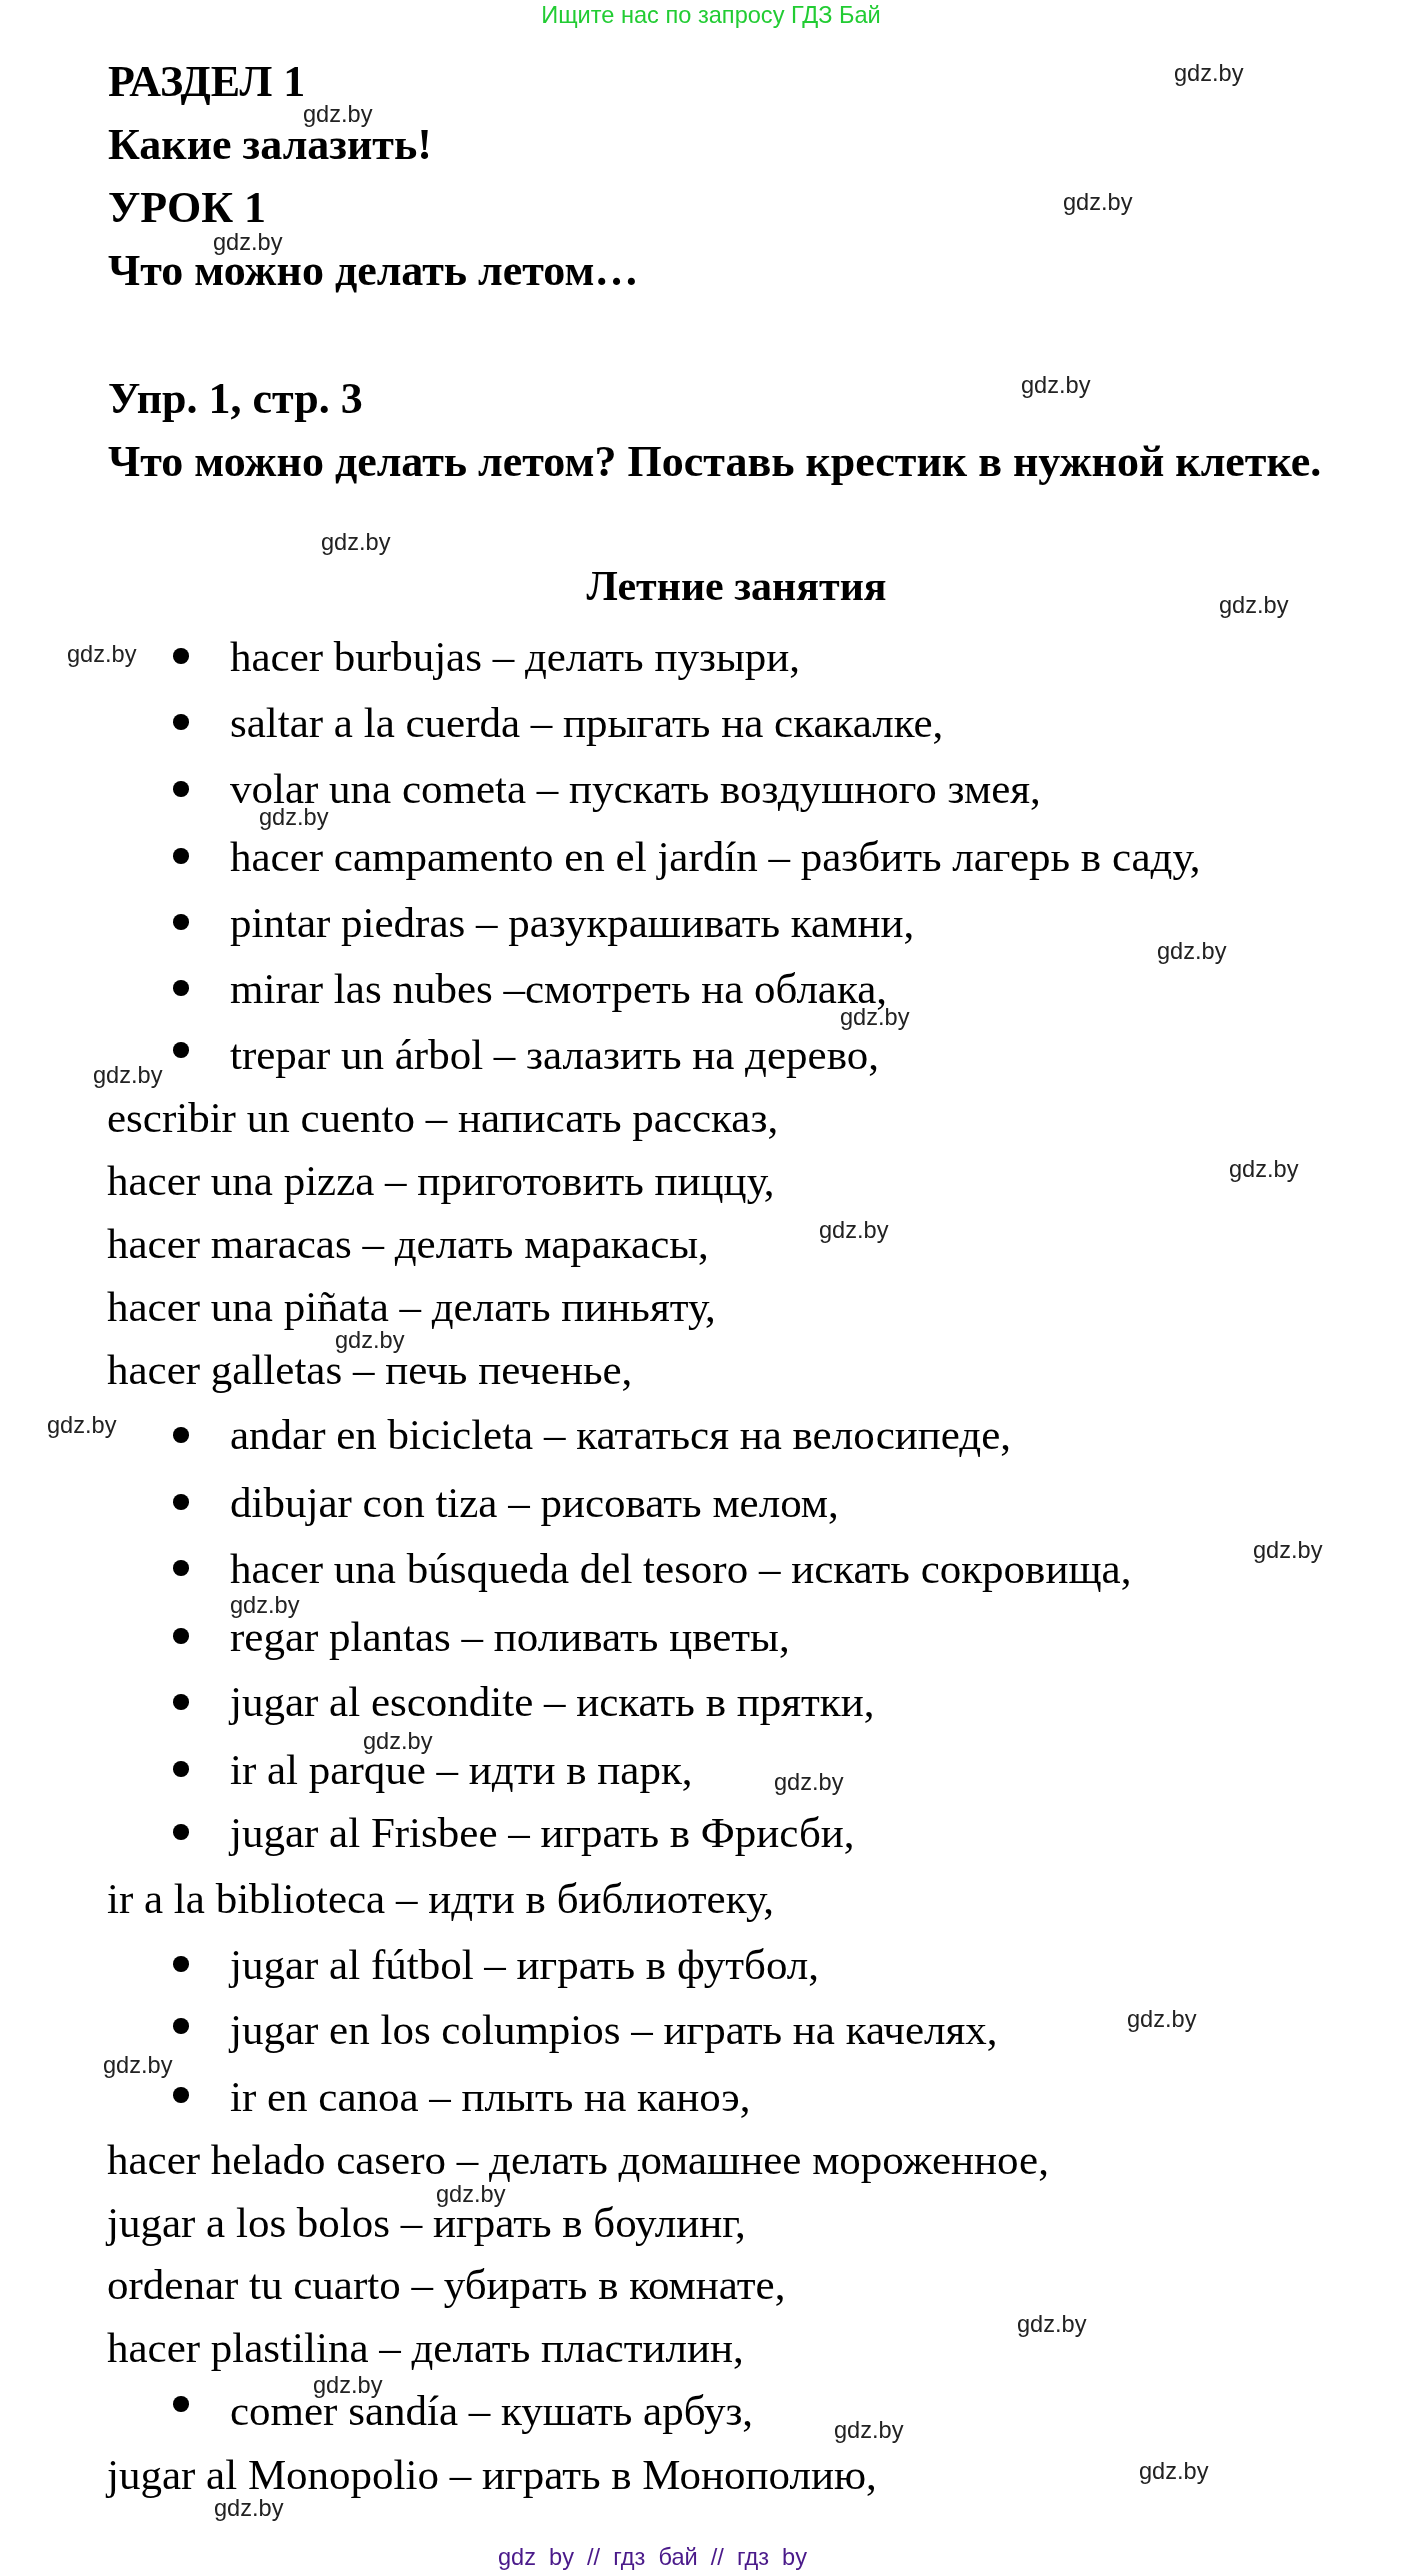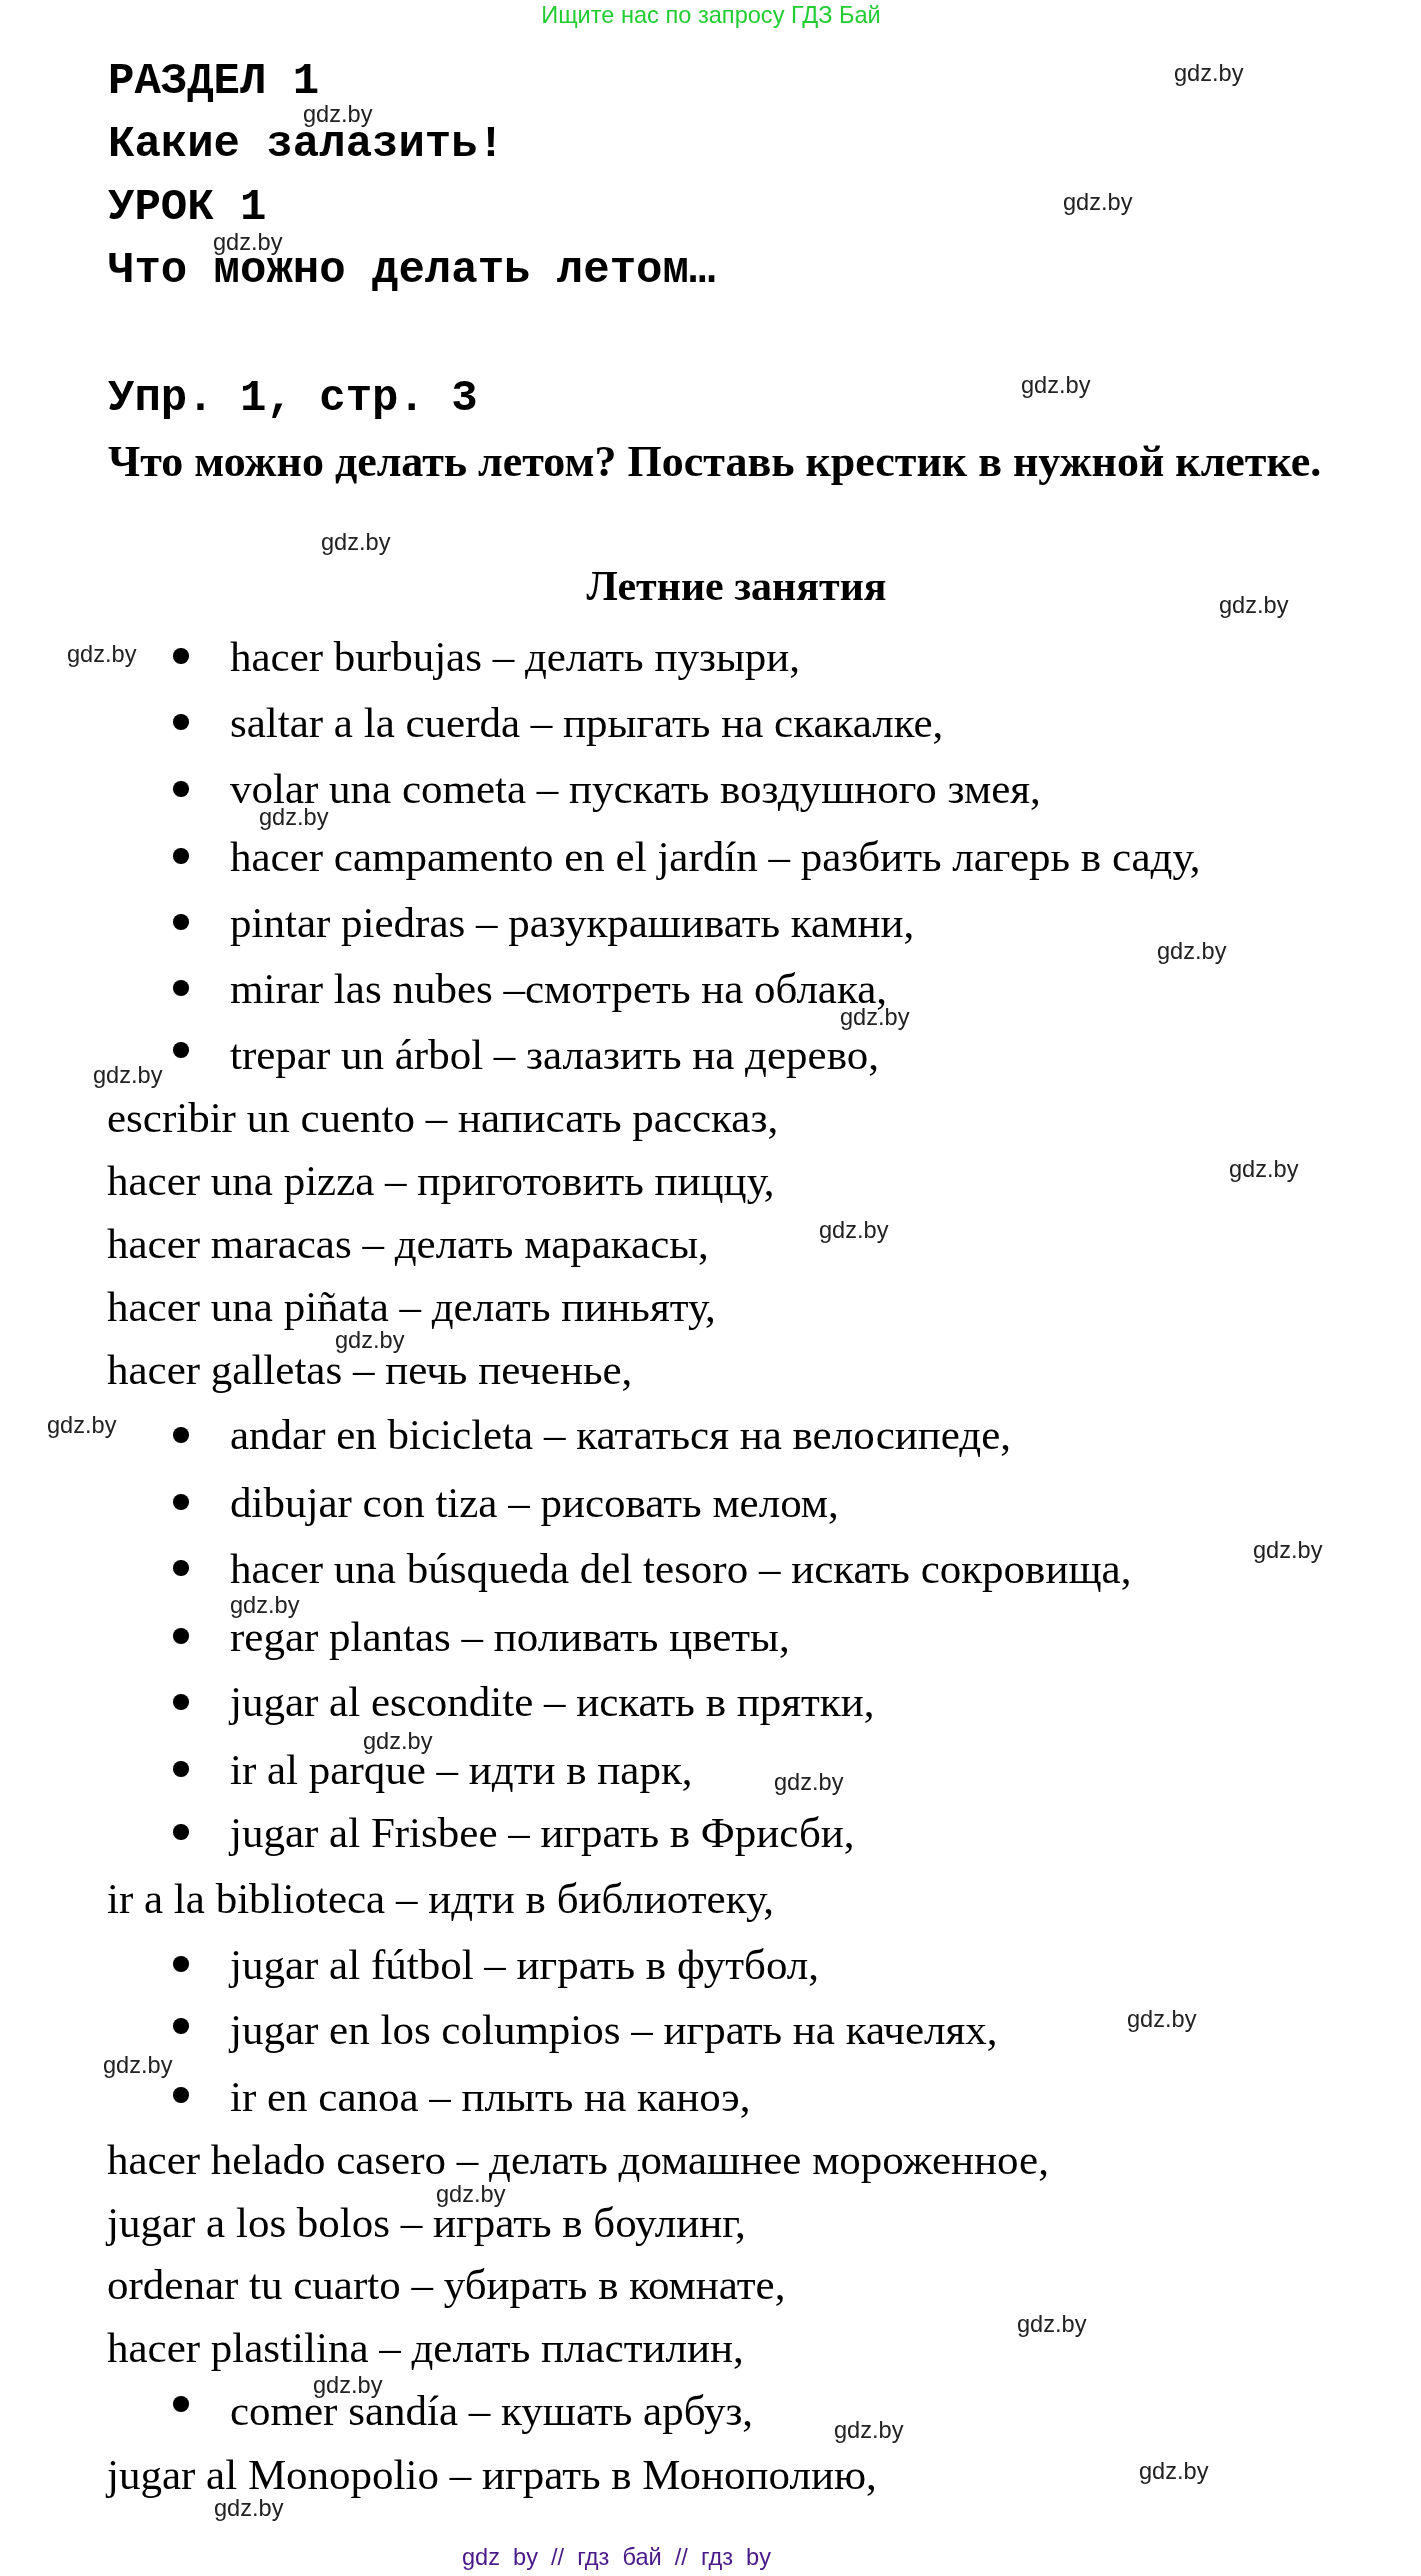--- a/index.html
+++ b/index.html
@@ -1,20 +1,20 @@
 <!DOCTYPE html>
 <html style="font-size:13px"><head>
 <meta charset="utf-8">
 <style>
   html, body { margin: 0; padding: 0; background: #ffffff; }
   body { width: 1422px; height: 2576px; position: relative; overflow: hidden; }
   .abs { position: absolute; white-space: nowrap; }
   .top-banner { left: 0; width: 1422px; top: 1.6px; text-align: center; font-family: "Liberation Sans", sans-serif; font-size: 23.6px; color: #22cc33; line-height: 26px; }
-  .footer { left: 0; width: 1233px; top: 2543px; text-align: center; font-family: "Liberation Sans", sans-serif; font-size: 23.6px; color: #4a1a8a; line-height: 28px; word-spacing: 6.5px; }
-  .heading { left: 108px; font-family: Liberation Mono, monospace; font-weight: bold; color: #000; font-size: 44px; line-height: 49px; }
+  .footer { left: 0; width: 1233px; top: 2543px; text-align: center; font-family: "Liberation Sans", sans-serif; font-size: 23.6px; color: #4a1a8a; line-height: 28px; word-spacing: 6.5px; padding-left: 36px; }
+  .heading { left: 108px; font-family: Liberation Serif, serif; font-weight: bold; color: #000; font-size: 44px; line-height: 49px; }
   .task { left: 108px; width: 1280px; font-family: "Liberation Serif", serif; font-weight: bold; color: #000; font-size: 44px; line-height: 63px; text-align: justify; text-align-last: left; white-space: normal; }
   .subtitle { left: 0; width: 1473px; text-align: center; font-family: "Liberation Serif", serif; font-weight: bold; font-size: 42px; line-height: 49px; color: #000; }
   .line { font-family: "Liberation Serif", serif; font-size: 43px; line-height: 49px; color: #000; }
   .line.indent { left: 230px; }
   .line.flush { left: 107px; }
   .bullet { position: absolute; width: 15.5px; height: 15.5px; border-radius: 50%; background: #000; left: 173px; }
   .wm { font-family: "Liberation Sans", sans-serif; font-size: 23.6px; color: #222; line-height: 26px; text-align: center; }
 </style>
 </head>
 <body>

